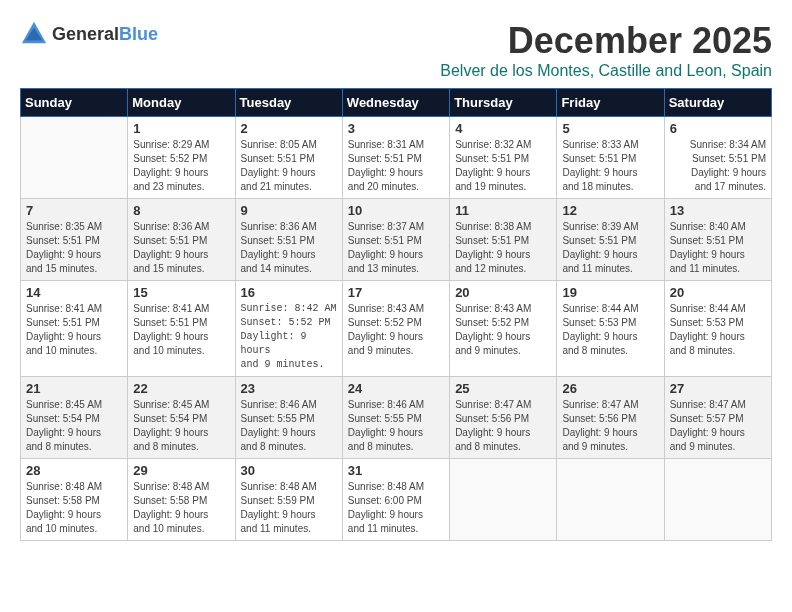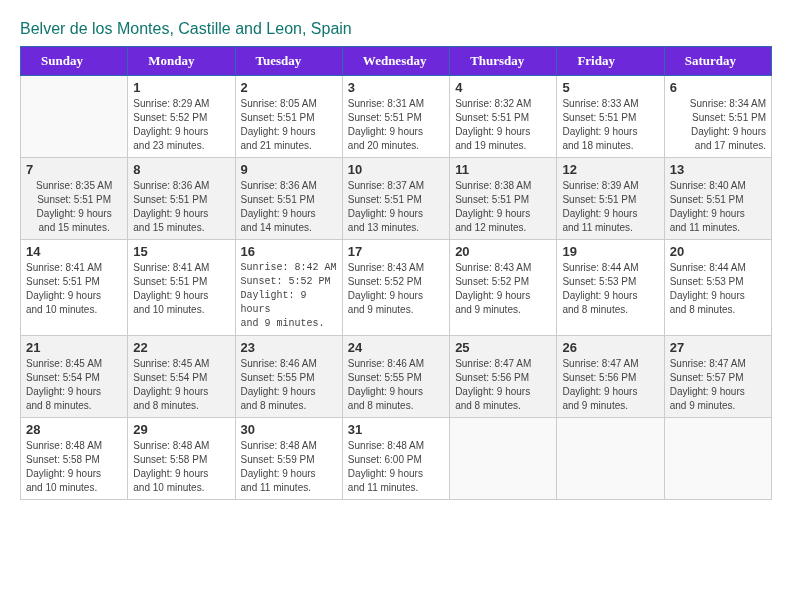--- a/index.html
+++ b/index.html
@@ -46,27 +46,26 @@
     .location-title {
       font-size: 16px;
       color: #0f766e;
     }
     .calendar {
       width: 100%;
       border-collapse: collapse;
       border: 1px solid #ccc;
     }
     .calendar th {
-      background-color: #6d28d9;
+      background-color: #0f172a;
       color: #fff;
       font-size: 13px;
-      padding: 6px 20px;
+      padding: 6px 4px;
       text-align: left;
       border: 1px solid #2a6aaf;
-      font-family: Liberation Serif, serif;
     }
     .calendar td {
       vertical-align: top;
       padding: 4px 5px;
       border: 1px solid #ccc;
       font-size: 10.5px;
       color: #333;
       width: 107px;
       min-height: 80px;
       background: #fff;
@@ -87,21 +86,31 @@
       line-height: 1.4;
     }
     .row-shaded td {
       background-color: #f2f2f2;
     }
   </style>
 </head>
 <body>
 
 <div class="header-section">
+  <div class="logo">
+    <svg class="logo-icon" viewBox="0 0 30 30" xmlns="http://www.w3.org/2000/svg">
+      <polygon points="15,2 28,25 2,25" fill="#4a90d9"></polygon>
+      <polygon points="15,8 24,22 6,22" fill="#2a6aaf"></polygon>
+    </svg>
+    <div>
+      <span class="logo-text-general">General</span><span class="logo-text-blue">Blue</span>
+    </div>
+  </div>
   <div class="title-section">
+    <div class="month-title">December 2025</div>
     <div class="location-title">Belver de los Montes, Castille and Leon, Spain</div>
   </div>
 </div>
 
 <table class="calendar">
   <thead>
     <tr id="header-row">
         <th>Sunday</th>
         <th>Monday</th>
         <th>Tuesday</th>
@@ -153,21 +162,21 @@
           <span class="day-number">6</span>
           <div class="day-info" style="white-space: pre-line; text-align: right;">Sunrise: 8:34 AM
 Sunset: 5:51 PM
 Daylight: 9 hours
 and 17 minutes.</div>
         </td>
       </tr>
       <tr class="row-shaded">
         <td>
           <span class="day-number">7</span>
-          <div class="day-info" style="white-space: pre-line; text-align: center;">Sunrise: 8:35 AM
+          <div class="day-info" style="white-space: pre-line;">Sunrise: 8:35 AM
 Sunset: 5:51 PM
 Daylight: 9 hours
 and 15 minutes.</div>
         </td>
         <td>
           <span class="day-number">8</span>
           <div class="day-info" style="white-space: pre-line;">Sunrise: 8:36 AM
 Sunset: 5:51 PM
 Daylight: 9 hours
 and 15 minutes.</div>

